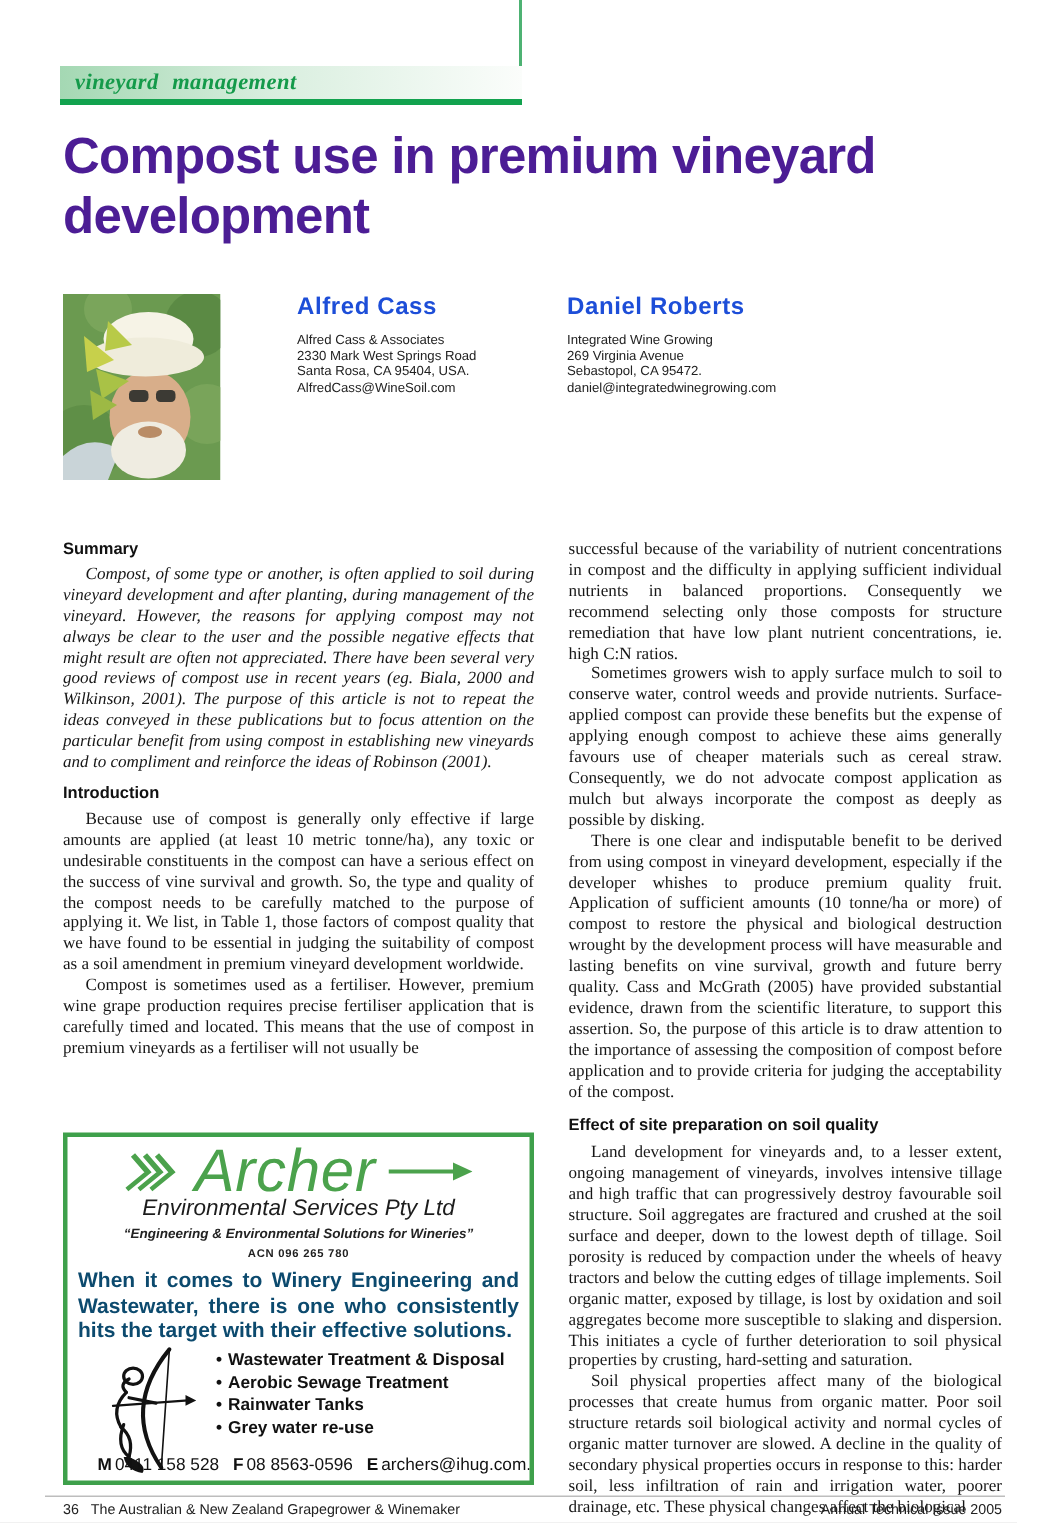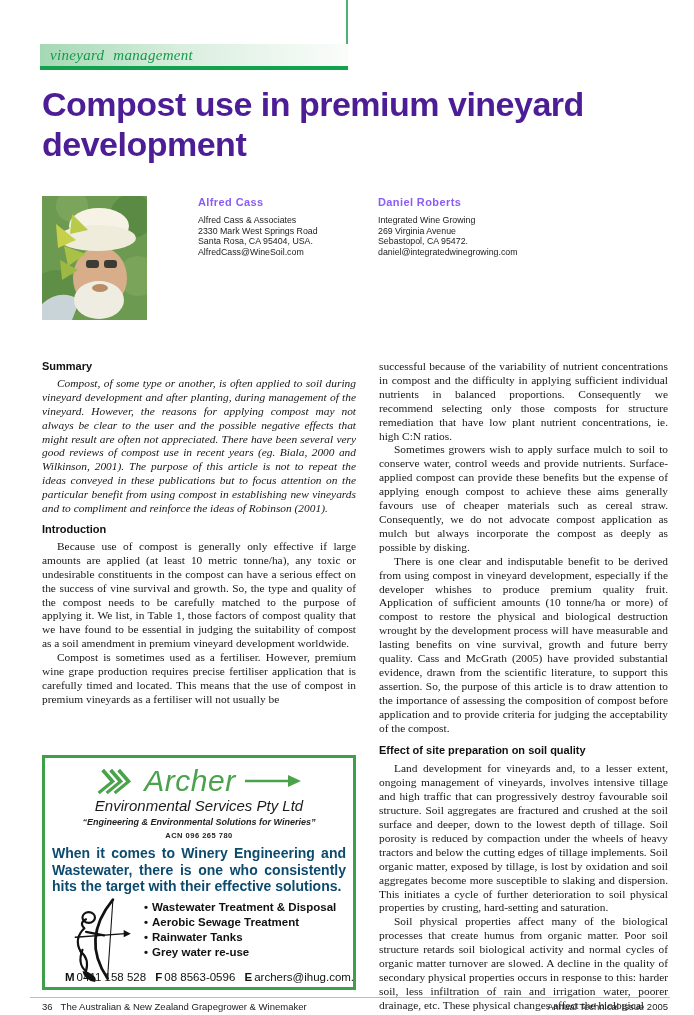--- a/index.html
+++ b/index.html
@@ -12,34 +12,34 @@
 
   
   .topline { position:absolute; left:346px; top:0; width:2px; height:70px; background:#4db273; }
   .banner {
     position:absolute; left:40px; top:44px; width:308px; height:26px;
     background:linear-gradient(to right,#a4d8b3 0%, #d8eede 45%, #fbfdfb 100%);
     border-bottom:4px solid #12a24e;
     display:flex; align-items:center; padding-left:10px;
   }
   .banner-label {
-    font-family:"Liberation Serif", serif; font-style:italic; font-weight:normal;
+    font-family:"Liberation Serif", serif; font-style:italic; font-weight:bold;
     font-size:15px; color:#149a4a; word-spacing:5px; letter-spacing:0.3px;
   }
   h1.title {
     position:absolute; left:42px; top:84px; width:625px; margin:0;
     font-size:34px; line-height:40px; font-weight:bold; letter-spacing:-0.5px; color:#4c1d95;
   }
 
   
   .photo { position:absolute; left:42px; top:196px; width:105px; height:124px; }
   .author { position:absolute; top:196px; }
   .author-a { left:198px; width:175px; }
   .author-b { left:378px; width:230px; }
-  .author-name { font-size:11px; font-weight:bold; letter-spacing:0.4px; margin:0 0 7px; color:#8b5cf6; }
+  .author-name { font-size:16px; font-weight:bold; letter-spacing:0.4px; margin:0 0 7px; color:#1d4ed8; }
   .author-line { font-size:8.8px; line-height:10.6px; color:#222; }
 
   
   .col {
     position:absolute; top:360px; font-family:"Liberation Serif", serif;
     font-size:11.4px; line-height:13.9px; color:#161616; text-align:justify;
   }
   .col-left  { left:42px;  width:314px; }
   .col-right { left:379px; width:289px; }
   .body-head { font-family:"Liberation Sans", sans-serif; font-size:11px; font-weight:bold; margin:0 0 3px; color:#111; }
@@ -48,21 +48,21 @@
   .col p { margin:0; text-indent:15px; }
   .col p.cont { text-indent:0; }
   .em { font-style:italic; }
 
   
   .ad {
     position:absolute; left:42px; top:755px; width:314px; height:235px;
     border:3px solid #3ea04b; background:#fff; padding:4px 7px; overflow:hidden;
   }
   .ad-logo-row { display:flex; align-items:center; justify-content:center; gap:9px; margin-top:2px; height:34px; }
-  .ad-brand { font-style:italic; font-size:30px; color:#4ba24c; letter-spacing:0.5px; }
+  .ad-brand { font-style:italic; font-size:40px; color:#4ba24c; letter-spacing:0.5px; }
   .ad-sub { text-align:center; font-style:italic; font-size:15px; color:#1c1c1c; margin-top:0; line-height:16px; }
   .ad-tagline { text-align:center; font-style:italic; font-weight:bold; font-size:9px; margin-top:3px; line-height:10px; color:#222; }
   .ad-acn { text-align:center; font-size:7.5px; font-weight:bold; letter-spacing:0.5px; margin-top:4px; line-height:9px; color:#222; }
   .ad-headline { font-weight:bold; font-size:14px; line-height:16.5px; text-align:justify; margin-top:5px; color:#0c4a6e; }
   .ad-mid { display:flex; align-items:flex-start; margin-top:1px; }
   .mascot { width:82px; height:86px; flex:none; margin-left:2px; }
   .ad-bullets { list-style:none; margin:4px 0 0; padding:0 0 0 8px; font-weight:bold; font-size:11.5px; line-height:15.2px; color:#111; }
   .ad-bullets .mark { margin-right:4px; }
   .ad-contact { position:absolute; left:0; right:0; bottom:4px; text-align:center; font-size:11.5px; white-space:nowrap; color:#111;padding-left:20px; }
   .ad-contact .lbl { font-weight:bold; margin:0 2px 0 6px; }

